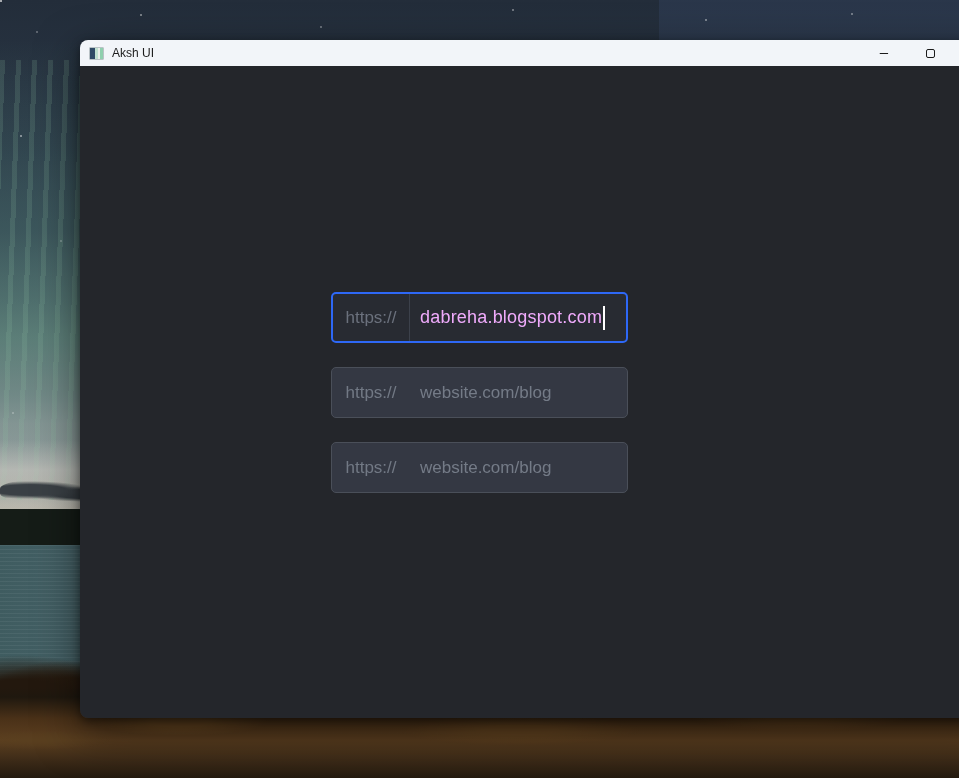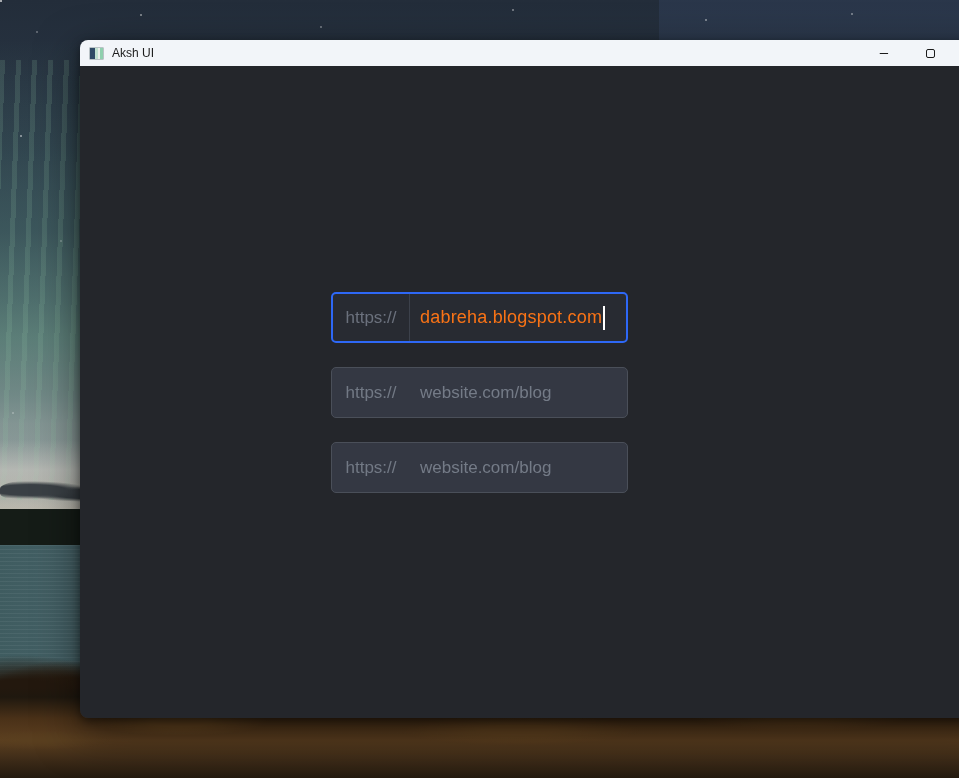--- a/index.html
+++ b/index.html
@@ -70,21 +70,21 @@
   .fields { position:absolute; left:251px; top:226px; display:flex; flex-direction:column; gap:24px; }
   .url-group { width:297px; height:51px; display:flex; align-items:stretch;
     background:#343843; border:1px solid #4a4f59; border-radius:5px; overflow:hidden; }
   .url-group.focused { background:#282b32; border:2px solid #2e68f6; }
   .prefix { width:78px; min-width:78px; display:flex; align-items:center; justify-content:center;
     color:#727985; font-size:17px; }
   .url-group.focused .prefix { width:76px; min-width:76px; color:#6b717d; }
   .vdiv { width:1px; background:#4d535e; }
   .url-group.focused .vdiv { background:#3c414b; }
   .value-area { flex:1; display:flex; align-items:center; padding-left:10px; }
-  .value-text { color:#f97316; font-size:18px; letter-spacing:.2px; white-space:nowrap; }
+  .value-text { color:#f0abfc; font-size:18px; letter-spacing:.2px; white-space:nowrap; }
   .caret { width:2px; height:24px; background:#ffffff; margin-left:1px; animation:blink 1.1s steps(1) infinite; }
   @keyframes blink { 50% { opacity:0; } }
   .url-input { flex:1; background:transparent; border:none; outline:none; padding:0 10px;
     font-family:"Liberation Sans", sans-serif; font-size:17px; color:#eef0f3; }
   .url-input::placeholder { color:#747b87; opacity:1; }
 </style>
 </head>
 <body>
 
 <div class="desktop">

